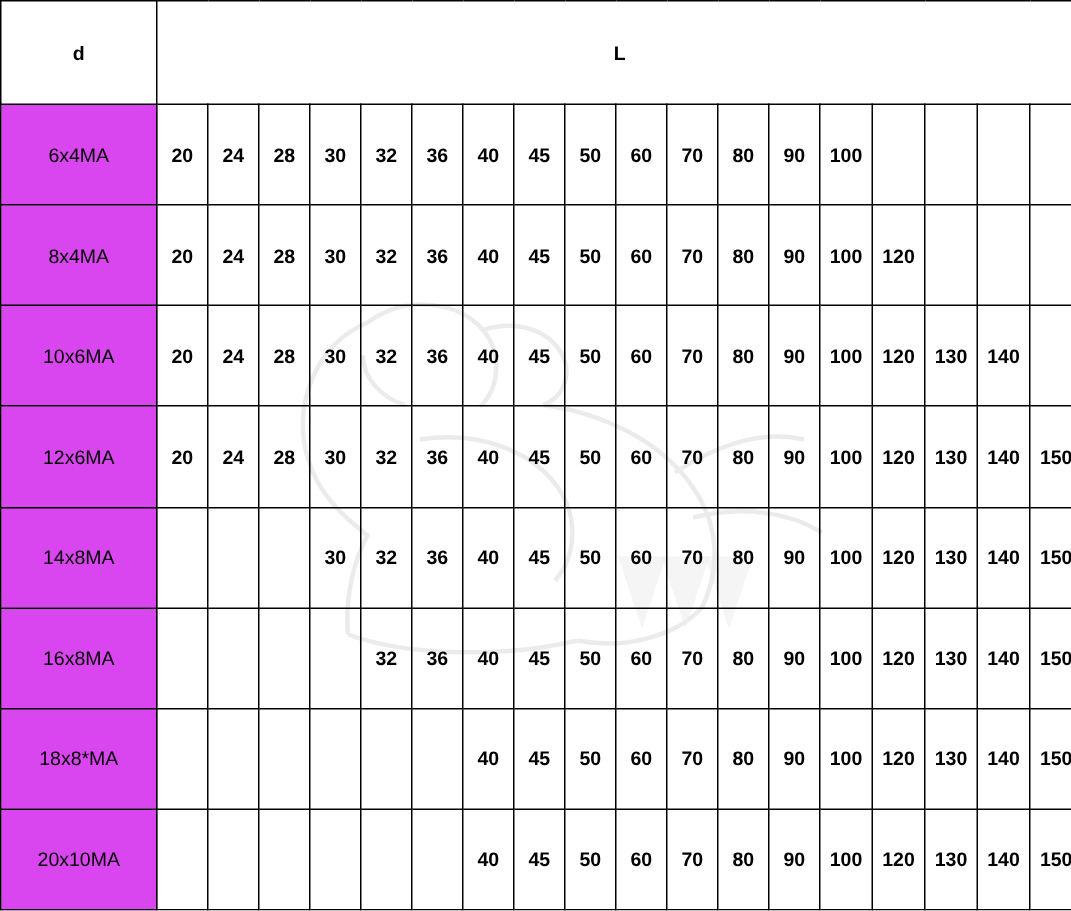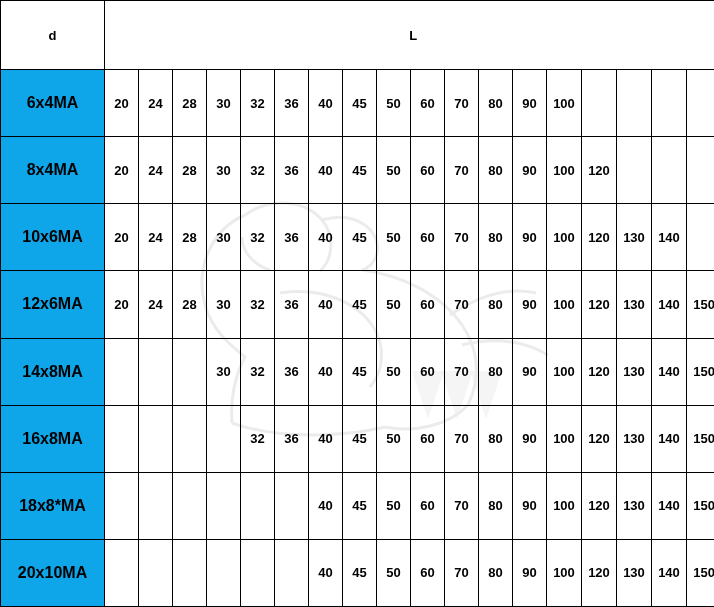--- a/index.html
+++ b/index.html
@@ -62,23 +62,23 @@
     font-size: 15px;
     height: 68px;
   }
 
   thead th.head-d {
     width: 104px;
   }
 
   tbody td.size-cell {
     width: 104px;
-    font-weight: bold;
-    font-size: 16px;
-    background: #0ea5e9;
+    font-weight: normal;
+    font-size: 13px;
+    background: #d946ef;
   }
 
   tbody tr {
     height: 67px;
   }
 
   tbody td.len-cell {
     font-weight: bold;
     font-size: 13px;
   }

